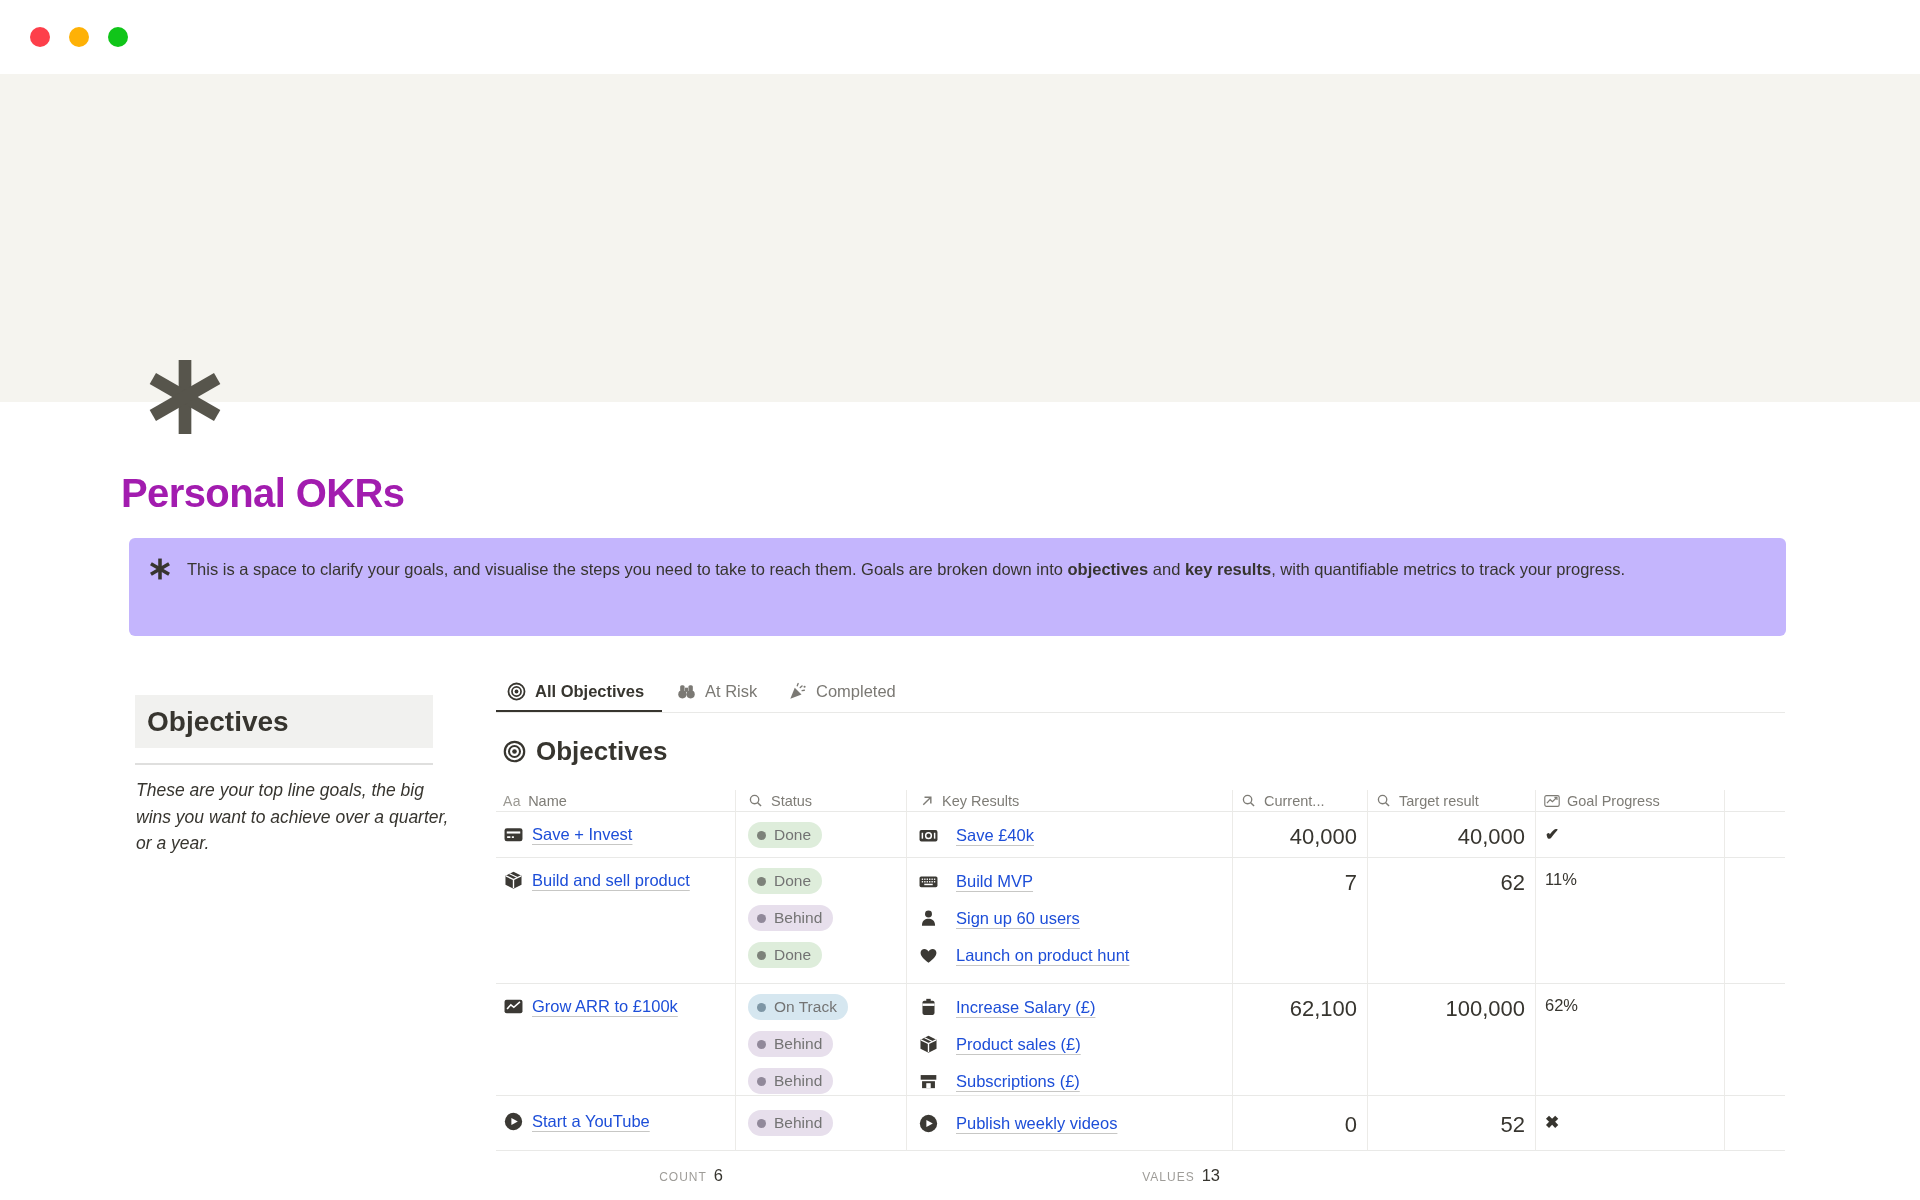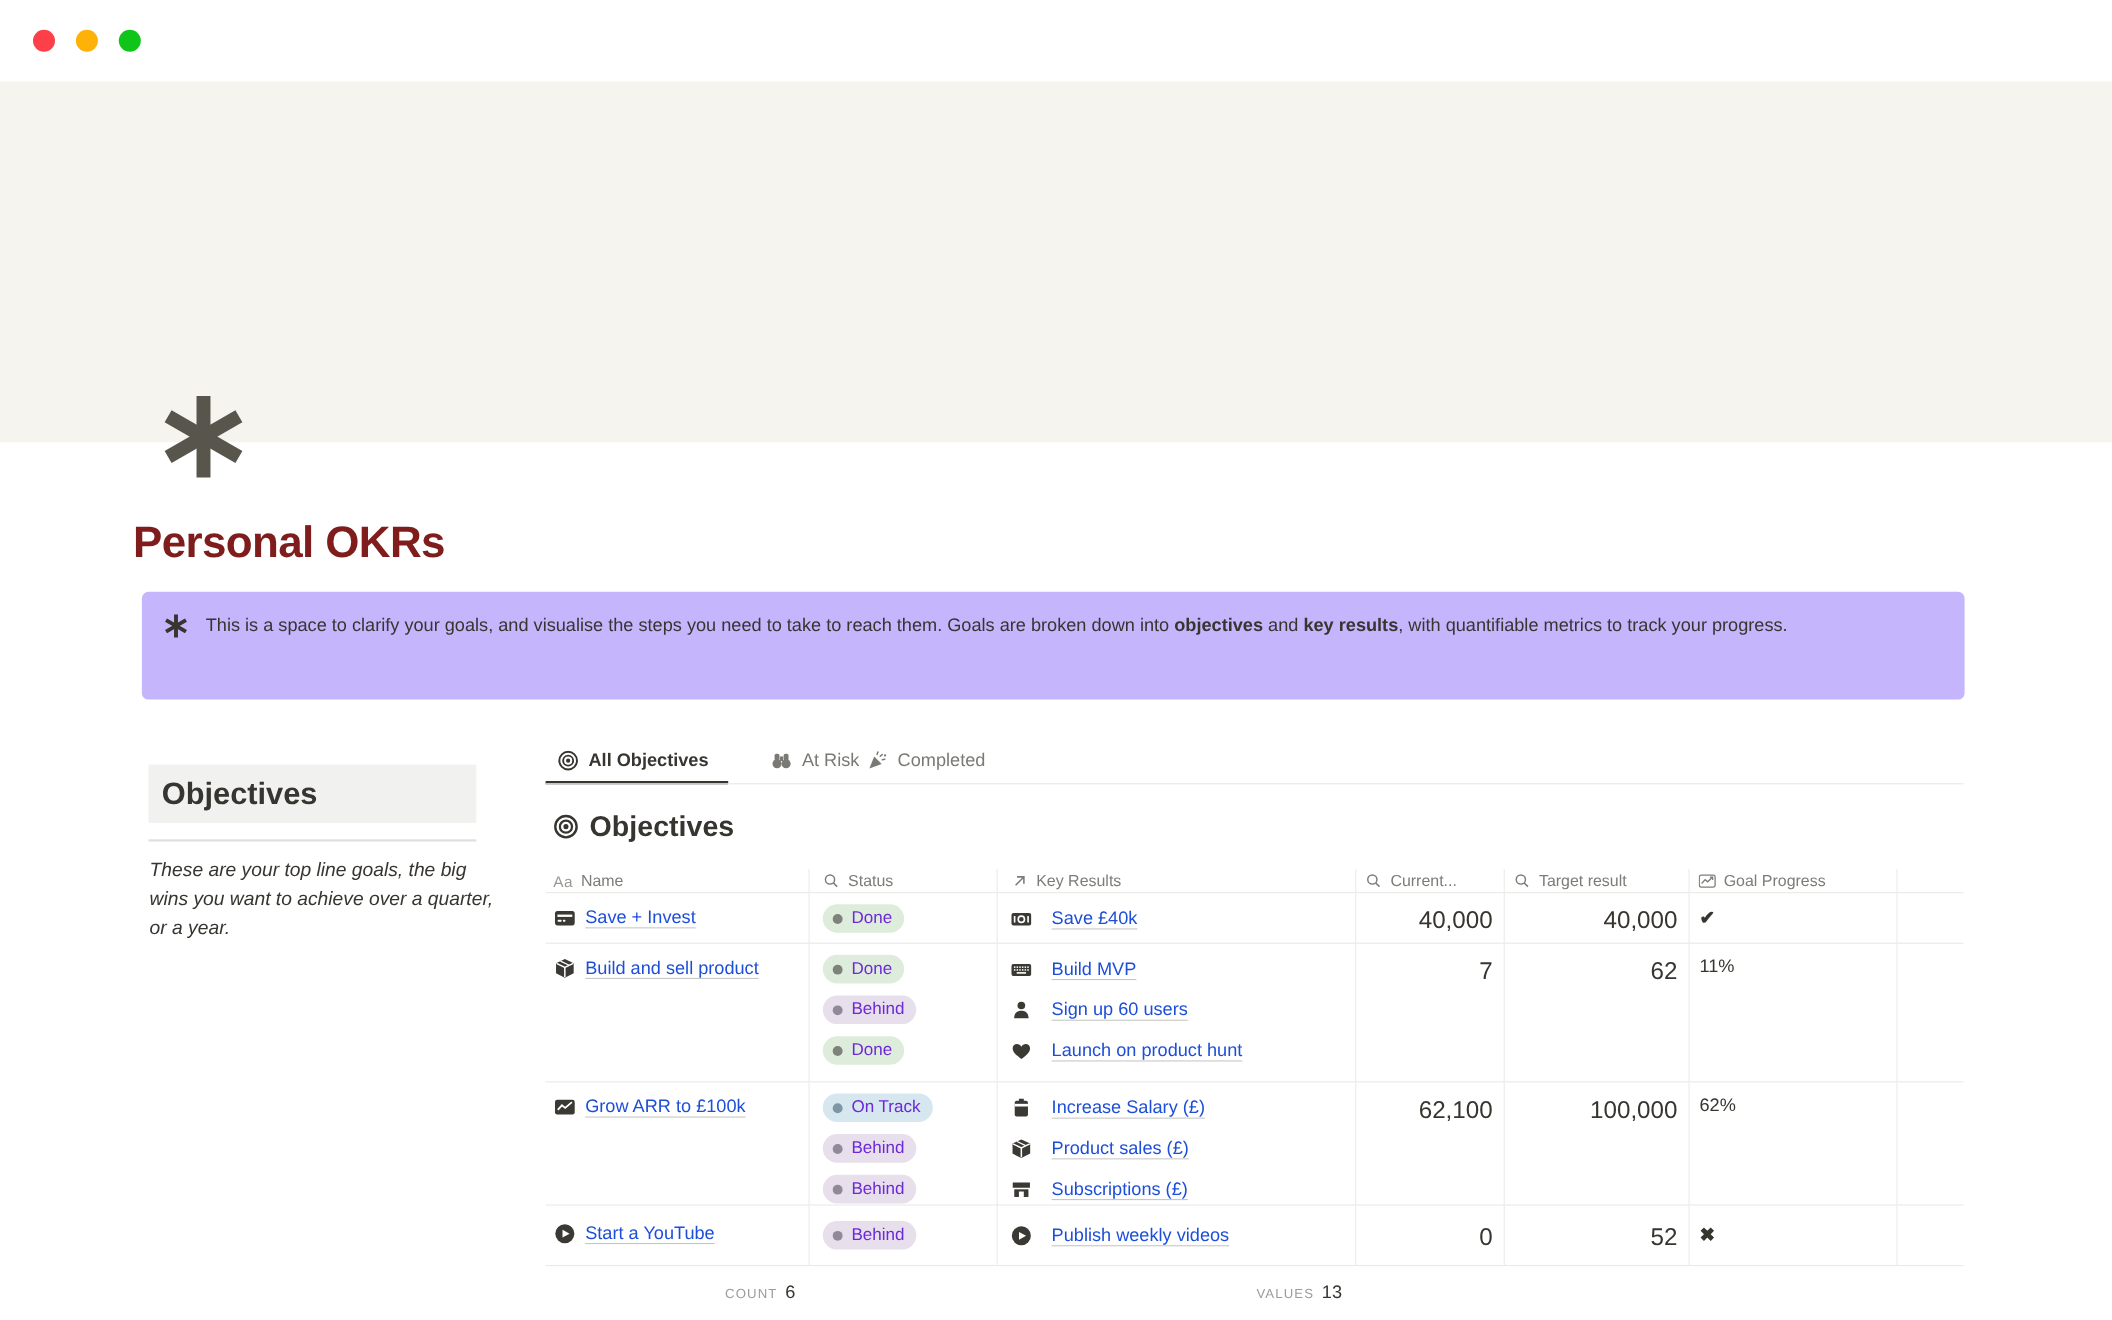--- a/index.html
+++ b/index.html
@@ -11,21 +11,21 @@
   .tdot { position:absolute; top:27px; width:20px; height:20px; border-radius:50%; }
   .tdot.red { left:30px; background:#FD3F4A; }
   .tdot.yellow { left:69px; background:#FEB106; }
   .tdot.green { left:108px; background:#10C519; }
 
   
   .cover { position:absolute; left:0; top:74px; width:1920px; height:328px; background:#F5F4EF; }
 
   
   .page-icon { position:absolute; left:146px; top:357px; width:78px; height:80px; color:#57554C; }
-  .page-title { position:absolute; left:121px; top:471px; font-size:40px; font-weight:700; letter-spacing:-0.6px; color:#7f1d1d; }
+  .page-title { position:absolute; left:121px; top:471px; font-size:40px; font-weight:700; letter-spacing:-0.6px; color:#a21caf; }
 
   
   .callout { position:absolute; left:129px; top:538px; width:1657px; height:98px; background:#c4b5fd; border-radius:6px; }
   .callout-icon { position:absolute; left:20px; top:20px; width:22px; height:22px; color:#37352F; }
   .callout-text { position:absolute; left:58px; top:16px; width:1578px; font-size:16.5px; line-height:31px; color:#37352F; }
   .callout-text b { font-weight:700; }
 
   
   .obj-heading { position:absolute; left:135px; top:695px; width:298px; height:53px; background:#F1F1EF; font-size:28px; font-weight:700; line-height:53px; padding-left:12px; color:#37352F; }
   .obj-divider { position:absolute; left:135px; top:763px; width:298px; height:2px; background:rgba(55,53,47,0.16); }
@@ -50,21 +50,21 @@
     grid-template-rows:22px 46px 126px 112px 55px 56px; }
   .th { display:flex; align-items:center; gap:7px; font-size:14.5px; color:#7E7C76; border-bottom:1px solid #E9E9E7; padding-left:12px; overflow:hidden; white-space:nowrap; }
   .th.first { padding-left:7px; }
   .th .hicon { width:16px; height:16px; flex:0 0 auto; }
   .aa { font-size:14px; color:#9B9993; letter-spacing:0.5px; }
   .bl { border-left:1px solid #ECEBE8; }
   .td { border-bottom:1px solid #E9E9E7; overflow:hidden; }
   .name-cell { display:flex; gap:9px; align-items:flex-start; padding:11px 36px 0 8px; font-size:16.5px; line-height:23px; }
   .name-cell .nicon { width:19px; height:19px; flex:0 0 auto; margin-top:2px; color:#3B3934; }
   .status-cell { display:flex; flex-direction:column; align-items:flex-start; gap:11px; padding:10px 0 0 12px; }
-  .pill { height:26px; border-radius:13px; display:flex; align-items:center; gap:8px; padding:0 11px 0 9px; font-size:15.5px; color:#6d28d9; white-space:nowrap; }
+  .pill { height:26px; border-radius:13px; display:flex; align-items:center; gap:8px; padding:0 11px 0 9px; font-size:15.5px; color:#737373; white-space:nowrap; }
   .pill .pdot { width:9px; height:9px; border-radius:50%; }
   .pill.green { background:#DEEDDB; } .pill.green .pdot { background:#7D827A; }
   .pill.purple { background:#E7DFEC; } .pill.purple .pdot { background:#91899A; }
   .pill.blue { background:#D6E7F0; } .pill.blue .pdot { background:#7E96A5; }
   .kr-cell { display:flex; flex-direction:column; gap:11px; padding:10px 0 0 12px; }
   .kr { display:flex; align-items:center; gap:18px; height:26px; font-size:16.5px; white-space:nowrap; }
   .kr .nicon { width:19px; height:19px; flex:0 0 auto; color:#3B3934; }
   .lk { font-weight:400; color:#1d4ed8; text-decoration:underline; text-decoration-color:rgba(55,53,47,0.28); text-decoration-thickness:1.2px; text-underline-offset:3.5px; }
   .num-cell { text-align:right; padding:12px 10px 0 0; font-size:22px; color:#37352F; }
   .prog-cell { padding:12px 0 0 9px; font-size:16.5px; color:#37352F; }
@@ -213,21 +213,21 @@
   <div class="obj-heading">Objectives</div>
   <div class="obj-divider"></div>
   <p class="obj-desc">These are your top line goals, the big wins you want to achieve over a quarter, or a year.</p>
 
   <div class="tab active" style="left:507px">
     <svg class="ticon" viewBox="0 0 18 18">
         <use href="#sym-target"></use>
       </svg>
     <span>All Objectives</span>
   </div>
-  <div class="tab inactive" style="left:701px">
+  <div class="tab inactive" style="left:677px">
     <svg class="ticon" viewBox="0 0 18 18">
         <use href="#sym-binoculars"></use>
       </svg>
     <span>At Risk</span>
   </div>
   <div class="tab inactive" style="left:788px">
     <svg class="ticon" viewBox="0 0 18 18">
         <use href="#sym-party"></use>
       </svg>
     <span>Completed</span>

